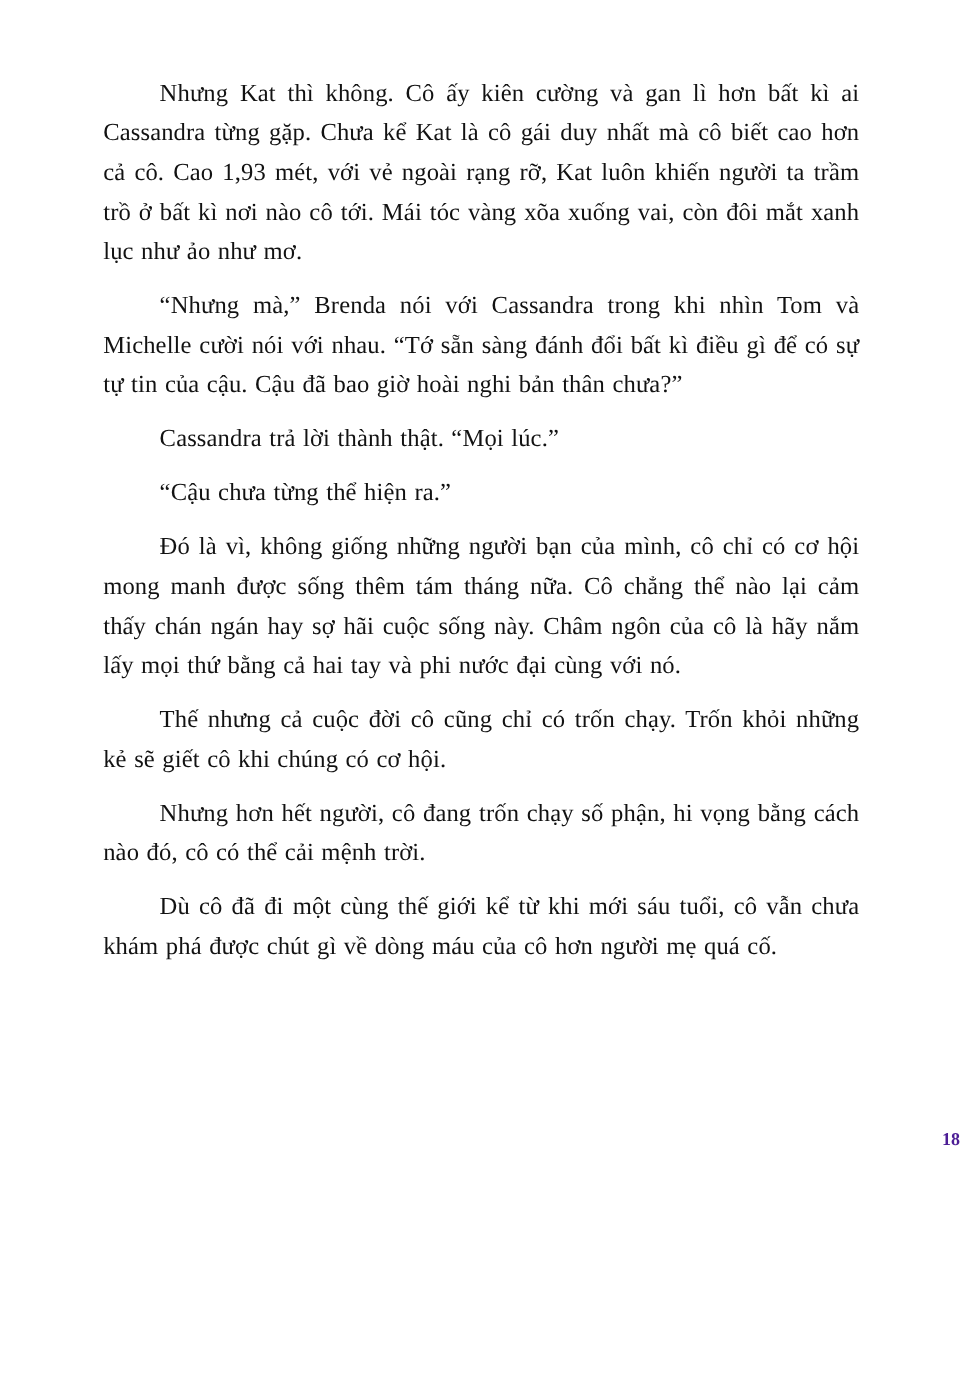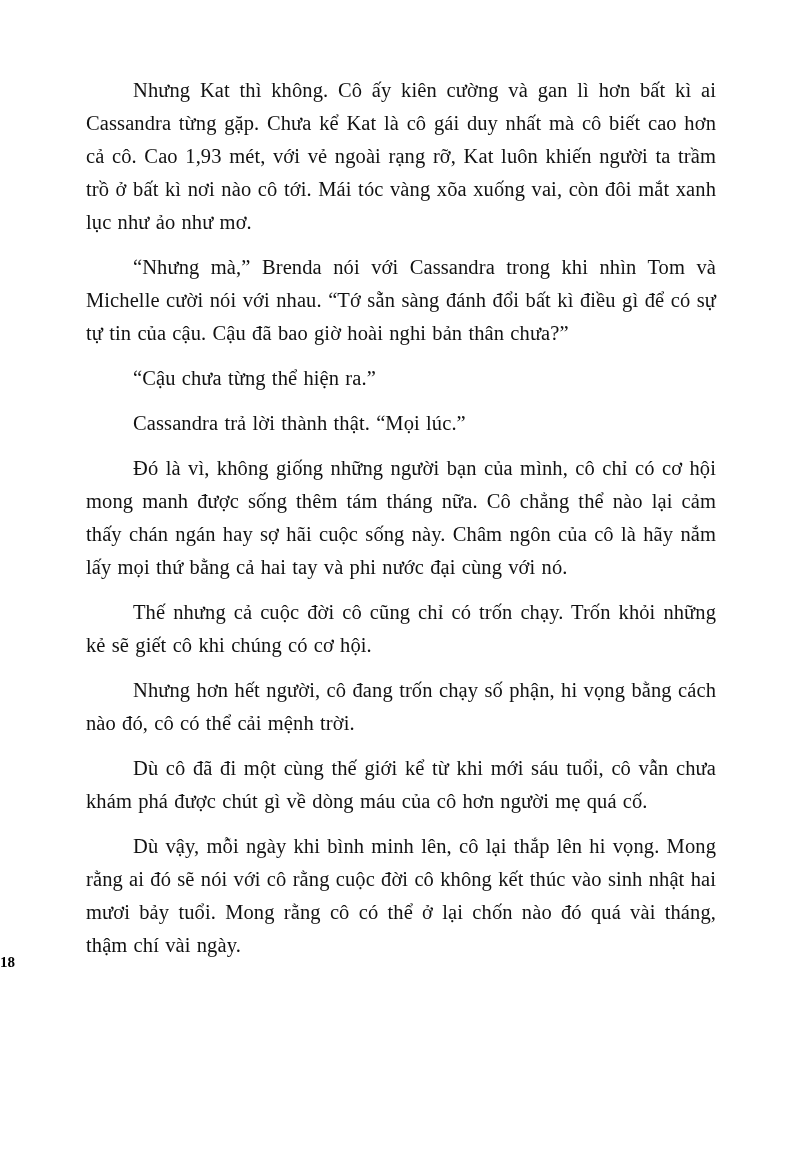--- a/index.html
+++ b/index.html
@@ -14,51 +14,49 @@
     color: #121212;
     position: relative;
     overflow: hidden;
   }
   .page {
     box-sizing: border-box;
     width: 800px;
     height: 1019px;
     padding: 62px 84px 0 86px;
     position: relative;
-    margin-top: 12px;
   }
   .body-text p {
     margin: 0 0 12px 0;
     font-size: 20.5px;
     line-height: 33px;
     text-align: justify;
     text-indent: 47px;
     letter-spacing: 0.1px;
     word-spacing: 1px;
   }
   .page-number {
     position: absolute;
     left: 0;
     right: 0;
     bottom: 60px;
-    text-align: left;
+    text-align: right;
     font-size: 15px;
     font-weight: bold;
-    color: #000000;
+    color: #4c1d95;
   }
 </style>
 </head>
 <body>
 
 <div class="page">
   <div class="body-text">
       <p>Nhưng Kat thì không. Cô ấy kiên cường và gan lì hơn bất kì ai Cassandra từng gặp. Chưa kể Kat là cô gái duy nhất mà cô biết cao hơn cả cô. Cao 1,93 mét, với vẻ ngoài rạng rỡ, Kat luôn khiến người ta trầm trồ ở bất kì nơi nào cô tới. Mái tóc vàng xõa xuống vai, còn đôi mắt xanh lục như ảo như mơ.</p>
       <p>“Nhưng mà,” Brenda nói với Cassandra trong khi nhìn Tom và Michelle cười nói với nhau. “Tớ sẵn sàng đánh đổi bất kì điều gì để có sự tự tin của cậu. Cậu đã bao giờ hoài nghi bản thân chưa?”</p>
+      <p>Cassandra trả lời thành thật. “Mọi lúc.”</p>
       <p>“Cậu chưa từng thể hiện ra.”</p>
-      <p>Cassandra trả lời thành thật. “Mọi lúc.”</p>
       <p>Đó là vì, không giống những người bạn của mình, cô chỉ có cơ hội mong manh được sống thêm tám tháng nữa. Cô chẳng thể nào lại cảm thấy chán ngán hay sợ hãi cuộc sống này. Châm ngôn của cô là hãy nắm lấy mọi thứ bằng cả hai tay và phi nước đại cùng với nó.</p>
       <p>Thế nhưng cả cuộc đời cô cũng chỉ có trốn chạy. Trốn khỏi những kẻ sẽ giết cô khi chúng có cơ hội.</p>
       <p>Nhưng hơn hết người, cô đang trốn chạy số phận, hi vọng bằng cách nào đó, cô có thể cải mệnh trời.</p>
       <p>Dù cô đã đi một cùng thế giới kể từ khi mới sáu tuổi, cô vẫn chưa khám phá được chút gì về dòng máu của cô hơn người mẹ quá cố.</p>
-      <p>Dù vậy, mỗi ngày khi bình minh lên, cô lại thắp lên hi vọng. Mong rằng ai đó sẽ nói với cô rằng cuộc đời cô không kết thúc vào sinh nhật hai mươi bảy tuổi. Mong rằng cô có thể ở lại chốn nào đó quá vài tháng, thậm chí vài ngày.</p>
     </div>
   <div class="page-number">18</div>
 </div>
 
 </body></html>

